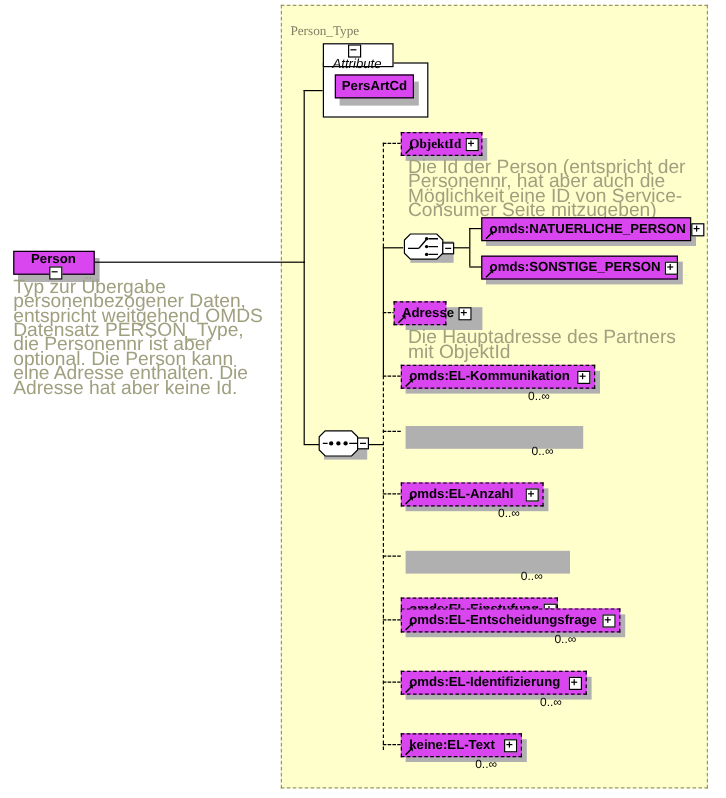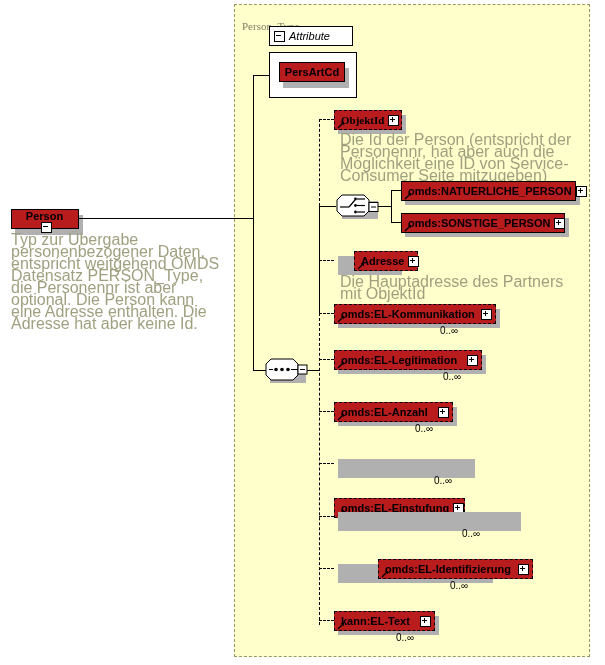--- a/index.html
+++ b/index.html
@@ -40,21 +40,21 @@
     color: #808066;
     font-family: Liberation Serif, serif;
     white-space: nowrap;
     margin-top: 10px;
   }
 
   
   .node {
     position: absolute;
     box-sizing: border-box;
-    background: #b91c1c;
+    background: #d946ef;
     height: 20px;
     display: flex;
     align-items: center;
     padding: 0 3px 0 6px;
     font-size: 11px;
     font-weight: bold;
     color: #000000;
     white-space: nowrap;
   }
   .node.solid { border: 1px solid #000000; }
@@ -187,21 +187,21 @@
   <div class="line h-solid" style="left:79px; top:218px; width:175px;"></div>
 
   <div class="line v-solid" style="left:253px; top:75px; height:144px;"></div>
   <div class="line v-solid" style="left:253px; top:218px; height:152px;"></div>
 
   <div class="line h-solid" style="left:253px; top:75px; width:16px;"></div>
 
   <div class="line h-solid" style="left:253px; top:370px; width:13px;"></div>
 
   <div class="attr-group" style="left:269px; top:52px; width:88px; height:46px;"></div>
-  <div class="attr-tab" style="left:269px; top:26px; width:84px;">
+  <div class="attr-tab" style="left:269px; top:36px; width:59px;flex-direction:column;">
     <span class="expander"></span>
     <span>Attribute</span>
   </div>
   <div class="shadow" style="left:283px; top:68px; width:66px; height:20px;"></div>
   <div class="node solid" style="left:279px; top:62px; width:66px; justify-content:center; padding:0;">
     <span>PersArtCd</span>
   </div>
 
   <div class="line v-dash" style="left:319px; top:119px; height:87px;"></div>
 
@@ -271,21 +271,21 @@
     <span class="label">omds:SONSTIGE_PERSON</span>
     <span class="expander plus" style="margin-left:auto;"></span>
     <svg class="refarrow" viewBox="0 0 8 8">
       <line x1="1" y1="7" x2="6" y2="2" stroke="#000000" stroke-width="1.2"></line>
       <polygon points="7,1 7,4.2 3.8,1" fill="#000000"></polygon>
     </svg>
   </div>
 
   <div class="line h-dash" style="left:319px; top:260px; width:15px;"></div>
   <div class="shadow" style="left:338px; top:256px; width:64px; height:19px;"></div>
-  <div class="node dashed" style="left:354px; top:251px; width:64px;">
+  <div class="node dashed" style="left:328px; top:251px; width:44px;">
     <span class="label">Adresse</span>
     <span class="expander plus" style="margin-left:auto;"></span>
     <svg class="refarrow" viewBox="0 0 8 8">
       <line x1="1" y1="7" x2="6" y2="2" stroke="#000000" stroke-width="1.2"></line>
       <polygon points="7,1 7,4.2 3.8,1" fill="#000000"></polygon>
     </svg>
   </div>
   <div class="doc" style="left:340px; top:276px; width:245px;">Die Hauptadresse des Partners mit ObjektId</div>
 
   <div class="line h-dash" style="left:319px; top:313px; width:15px;"></div>
@@ -295,28 +295,20 @@
     <span class="expander plus" style="margin-left:auto;"></span>
     <svg class="refarrow" viewBox="0 0 8 8">
       <line x1="1" y1="7" x2="6" y2="2" stroke="#000000" stroke-width="1.2"></line>
       <polygon points="7,1 7,4.2 3.8,1" fill="#000000"></polygon>
     </svg>
   </div>
   <div class="card" style="left:440px; top:325px;">0..∞</div>
 
   <div class="line h-dash" style="left:319px; top:359px; width:15px;"></div>
   <div class="shadow" style="left:338px; top:355px; width:148px; height:19px;"></div>
-  <div class="node dashed" style="left:334px; top:350px; width:148px;">
-    <span class="label">omds:EL-Legitimation</span>
-    <span class="expander plus" style="margin-left:auto;"></span>
-    <svg class="refarrow" viewBox="0 0 8 8">
-      <line x1="1" y1="7" x2="6" y2="2" stroke="#000000" stroke-width="1.2"></line>
-      <polygon points="7,1 7,4.2 3.8,1" fill="#000000"></polygon>
-    </svg>
-  </div>
   <div class="card" style="left:443px; top:371px;">0..∞</div>
 
   <div class="line h-dash" style="left:319px; top:411px; width:15px;"></div>
   <div class="shadow" style="left:338px; top:407px; width:119px; height:19px;"></div>
   <div class="node dashed" style="left:334px; top:402px; width:119px;">
     <span class="label">omds:EL-Anzahl</span>
     <span class="expander plus" style="margin-left:auto;"></span>
     <svg class="refarrow" viewBox="0 0 8 8">
       <line x1="1" y1="7" x2="6" y2="2" stroke="#000000" stroke-width="1.2"></line>
       <polygon points="7,1 7,4.2 3.8,1" fill="#000000"></polygon>
@@ -331,38 +323,46 @@
     <span class="expander plus" style="margin-left:auto;"></span>
     <svg class="refarrow" viewBox="0 0 8 8">
       <line x1="1" y1="7" x2="6" y2="2" stroke="#000000" stroke-width="1.2"></line>
       <polygon points="7,1 7,4.2 3.8,1" fill="#000000"></polygon>
     </svg>
   </div>
   <div class="card" style="left:434px; top:475px;">0..∞</div>
 
   <div class="line h-dash" style="left:319px; top:516px; width:15px;"></div>
   <div class="shadow" style="left:338px; top:512px; width:183px; height:19px;"></div>
+  <div class="node dashed" style="left:334px; top:507px; width:183px;">
+    <span class="label">omds:EL-Entscheidungsfrage</span>
+    <span class="expander plus" style="margin-left:auto;"></span>
+    <svg class="refarrow" viewBox="0 0 8 8">
+      <line x1="1" y1="7" x2="6" y2="2" stroke="#000000" stroke-width="1.2"></line>
+      <polygon points="7,1 7,4.2 3.8,1" fill="#000000"></polygon>
+    </svg>
+  </div>
   <div class="card" style="left:462px; top:528px;">0..∞</div>
 
   <div class="line h-dash" style="left:319px; top:568px; width:15px;"></div>
   <div class="shadow" style="left:338px; top:564px; width:155px; height:19px;"></div>
-  <div class="node dashed" style="left:334px; top:559px; width:155px;margin-left:44px;">
+  <div class="node dashed" style="left:334px; top:559px; width:155px;">
     <span class="label">omds:EL-Identifizierung</span>
     <span class="expander plus" style="margin-left:auto;"></span>
     <svg class="refarrow" viewBox="0 0 8 8">
       <line x1="1" y1="7" x2="6" y2="2" stroke="#000000" stroke-width="1.2"></line>
       <polygon points="7,1 7,4.2 3.8,1" fill="#000000"></polygon>
     </svg>
   </div>
   <div class="card" style="left:450px; top:580px;">0..∞</div>
 
   <div class="line h-dash" style="left:319px; top:620px; width:15px;"></div>
   <div class="shadow" style="left:338px; top:616px; width:101px; height:19px;"></div>
   <div class="node dashed" style="left:334px; top:611px; width:101px;">
-    <span class="label">kann:EL-Text</span>
+    <span class="label">keine:EL-Text</span>
     <span class="expander plus" style="margin-left:auto;"></span>
     <svg class="refarrow" viewBox="0 0 8 8">
       <line x1="1" y1="7" x2="6" y2="2" stroke="#000000" stroke-width="1.2"></line>
       <polygon points="7,1 7,4.2 3.8,1" fill="#000000"></polygon>
     </svg>
   </div>
   <div class="card" style="left:396px; top:632px;">0..∞</div>
 
 </div>
 

